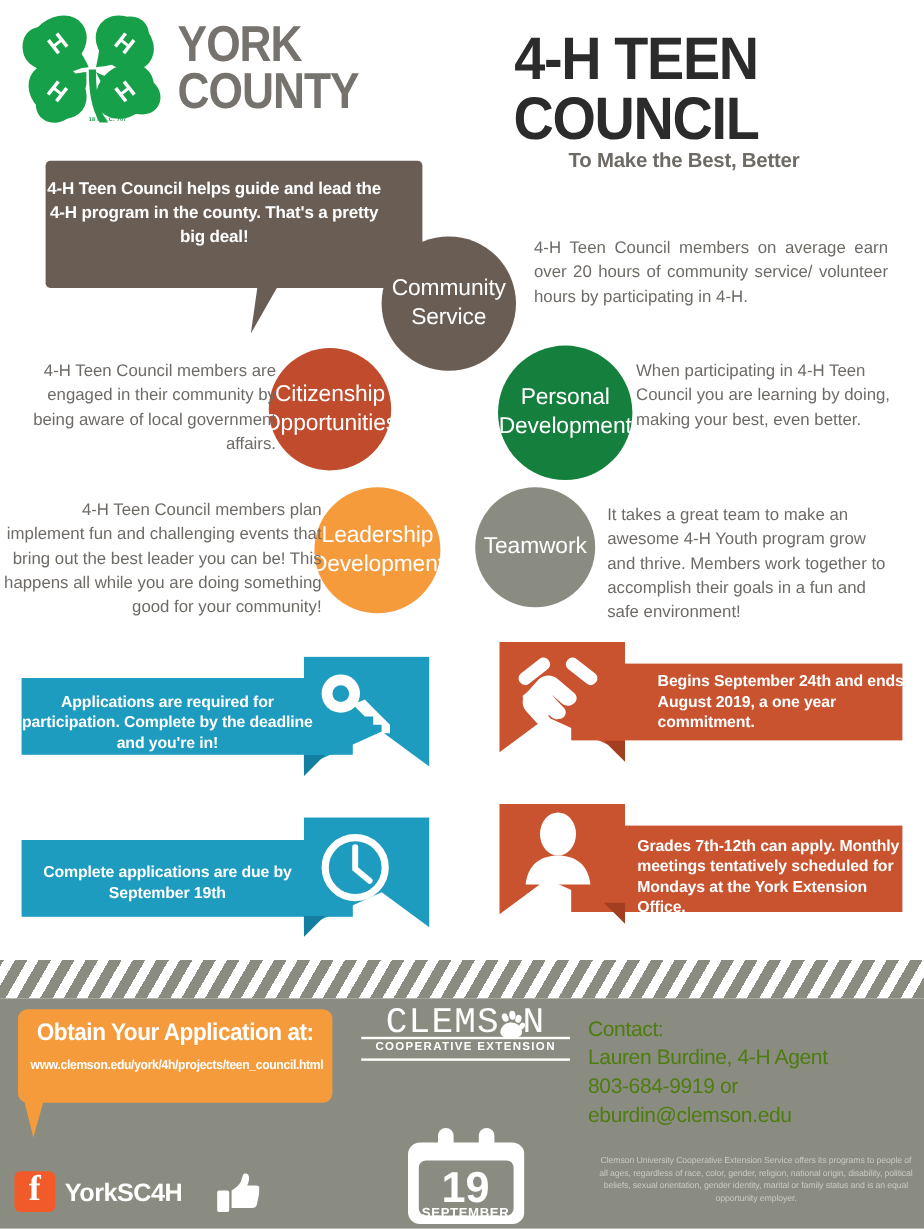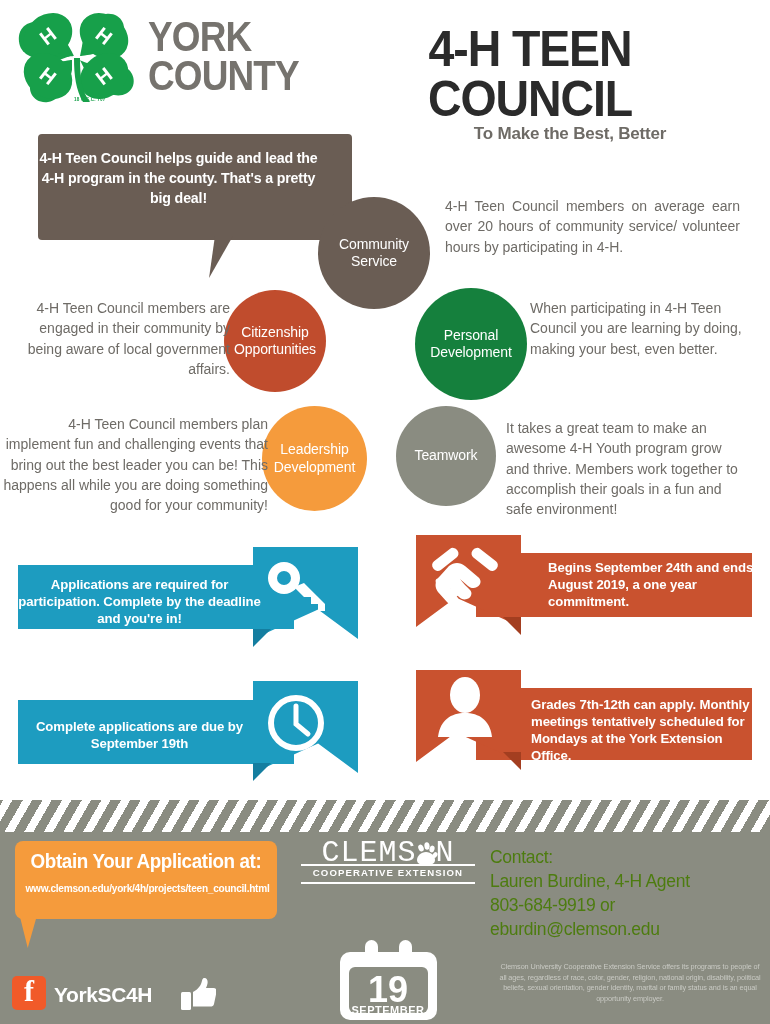--- a/index.html
+++ b/index.html
@@ -36,21 +36,21 @@
   .bubble-text{position:absolute;left:0;top:14px;width:281px;text-align:center;
     color:#ffffff;font-size:14.2px;line-height:1.42;font-weight:600;letter-spacing:-.15px;}
   .bubble-tail{position:absolute;left:212px;top:236px;width:0;height:0;
     border-left:18px solid #6a5d54;
     border-right:14px solid transparent;
     border-bottom:42px solid transparent;
     transform:skewX(-8deg);}
 
   
   .circ{position:absolute;border-radius:50%;display:flex;align-items:center;
-    justify-content:center;text-align:center;color:#fff;font-size:14px;
+    justify-content:center;text-align:center;color:#fff;font-size:19px;
     line-height:1.25;font-weight:400;letter-spacing:-.1px;}
   .c-community{left:318px;top:197px;width:112px;height:112px;background:#6a5d54;}
   .c-citizenship{left:224px;top:290px;width:102px;height:102px;background:#c04c2d;}
   .c-personal{left:415px;top:288px;width:112px;height:112px;background:#15803d;}
   .c-leadership{left:262px;top:406px;width:105px;height:105px;background:#f59b3c;}
   .c-teamwork{left:396px;top:406px;width:100px;height:100px;background:#8a8c81;}
 
   
   .ptext{position:absolute;color:#6e6b66;font-size:14px;line-height:1.45;}
   .p-community{left:445px;top:196px;width:295px;text-align:justify;}

